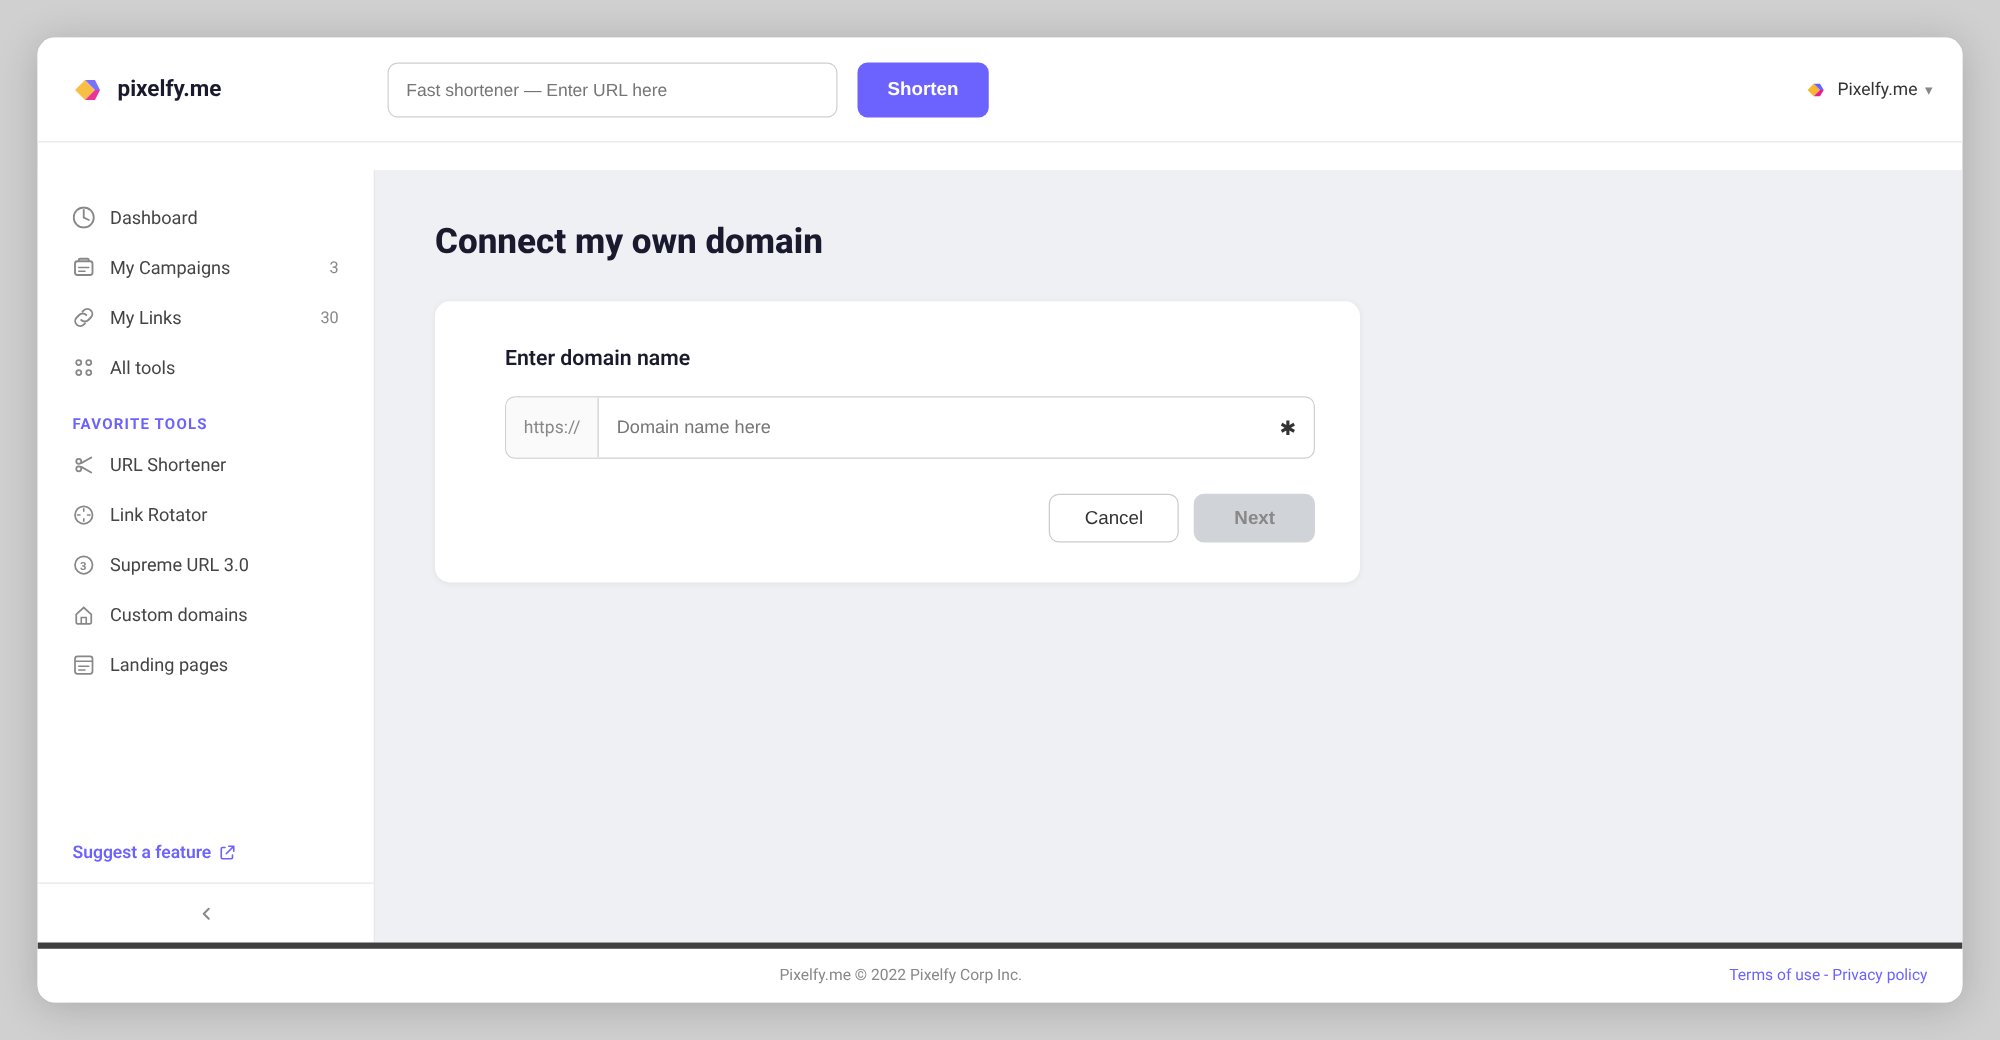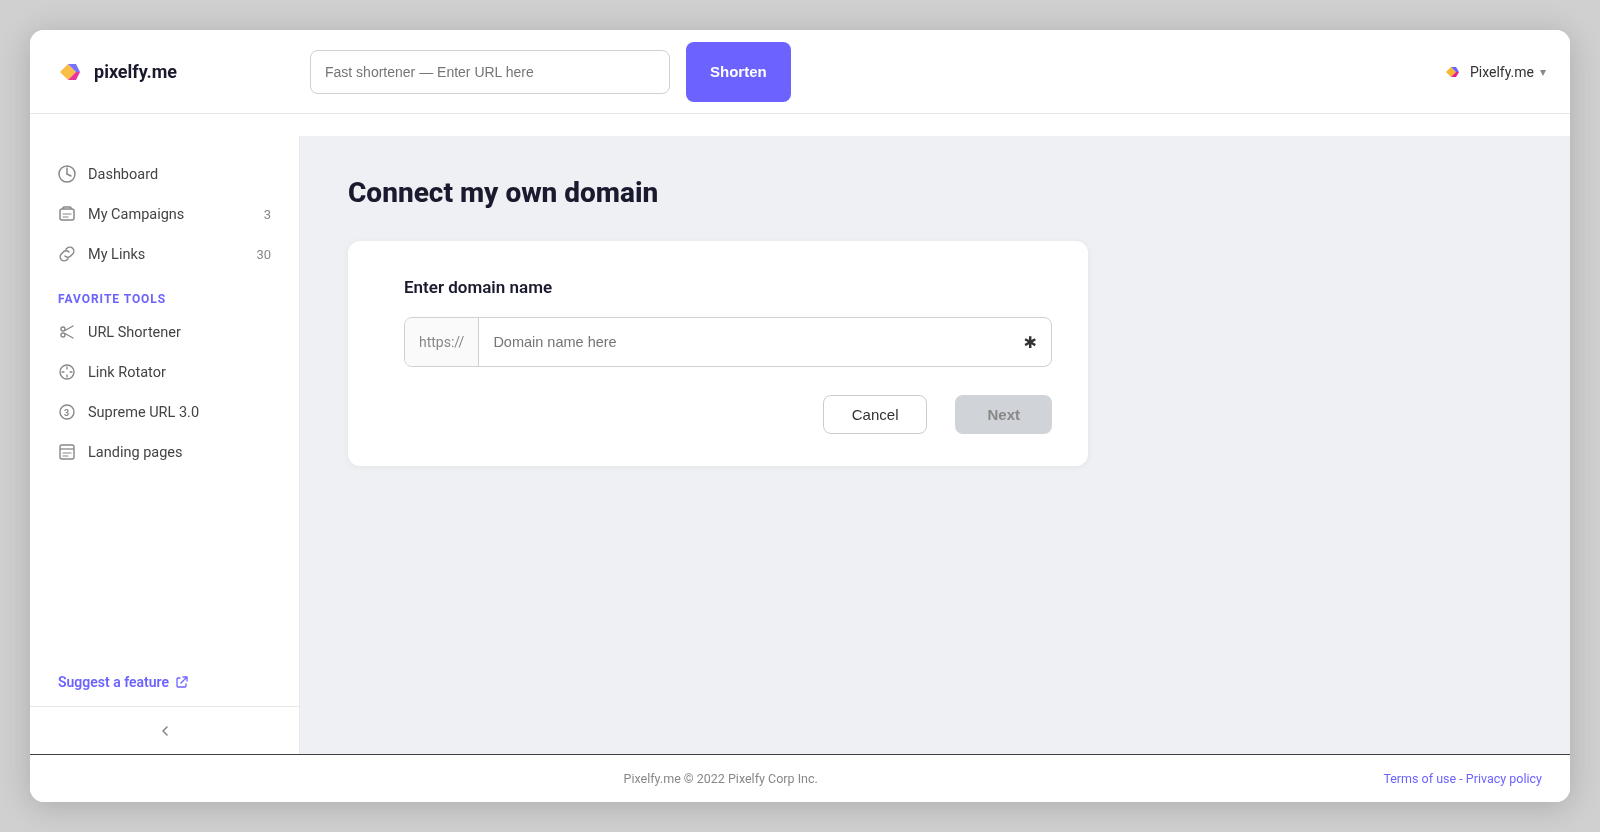--- a/index.html
+++ b/index.html
@@ -70,21 +70,21 @@
       font-size: 14px;
       color: #aaa;
       width: 100%;
       background: #fff;
     }
     .shorten-btn {
       background: #6c63ff;
       color: #fff;
       border: none;
       padding: 0 24px;
-      height: 60px;
+      height: 44px;
       font-size: 15px;
       font-weight: 600;
       cursor: pointer;
       border-radius: 8px;
       margin-left: 4px;
       white-space: nowrap;
     }
     .header-right {
       margin-left: auto;
       display: flex;
@@ -225,21 +225,21 @@
       background: transparent;
     }
     .domain-asterisk {
       padding: 0 14px;
       font-size: 16px;
       color: #333;
     }
     .card-actions {
       display: flex;
       justify-content: flex-end;
-      gap: 28px;
+      gap: 12px;
     }
     .btn-cancel {
       padding: 10px 28px;
       border: 1.5px solid #ccc;
       border-radius: 8px;
       background: #fff;
       font-size: 15px;
       font-weight: 500;
       color: #333;
       cursor: pointer;
@@ -251,21 +251,21 @@
       background: #d0d3d8;
       font-size: 15px;
       font-weight: 600;
       color: #888;
       cursor: not-allowed;
     }
     
     .footer {
       height: 48px;
       background: #fff;
-      border-top: 1px solid #404040;
+      border-top: 5px solid #404040;
       display: flex;
       align-items: center;
       padding: 0 28px;
       font-size: 12.5px;
       color: #6c63ff;
       flex-shrink: 0;
     }
     .footer-center {
       flex: 1;
       text-align: center;
@@ -337,20 +337,29 @@
 
       <div class="nav-item">
         <svg class="nav-icon" viewBox="0 0 18 18" fill="none">
           <path d="M7 11a4 4 0 0 0 5.66 0l2-2a4 4 0 0 0-5.66-5.66L8 4.34" stroke="#888" stroke-width="1.5" stroke-linecap="round"></path>
           <path d="M11 7a4 4 0 0 0-5.66 0l-2 2a4 4 0 0 0 5.66 5.66L10 13.66" stroke="#888" stroke-width="1.5" stroke-linecap="round"></path>
         </svg>
         <span>My Links</span>
         <span class="nav-count">30</span>
       </div>
 
+      <div class="nav-item">
+        <svg class="nav-icon" viewBox="0 0 18 18" fill="none">
+          <circle cx="5" cy="5" r="2" stroke="#888" stroke-width="1.4"></circle>
+          <circle cx="13" cy="5" r="2" stroke="#888" stroke-width="1.4"></circle>
+          <circle cx="5" cy="13" r="2" stroke="#888" stroke-width="1.4"></circle>
+          <circle cx="13" cy="13" r="2" stroke="#888" stroke-width="1.4"></circle>
+        </svg>
+        <span>All tools</span>
+      </div>
 
       <div class="section-label">FAVORITE TOOLS</div>
 
       <div class="nav-item">
         <svg class="nav-icon" viewBox="0 0 18 18" fill="none">
           <circle cx="5" cy="6" r="2" stroke="#888" stroke-width="1.4"></circle>
           <circle cx="5" cy="12" r="2" stroke="#888" stroke-width="1.4"></circle>
           <path d="M7 7.5L15 3" stroke="#888" stroke-width="1.4" stroke-linecap="round"></path>
           <path d="M7 10.5L15 15" stroke="#888" stroke-width="1.4" stroke-linecap="round"></path>
         </svg>
@@ -367,20 +376,27 @@
 
       <div class="nav-item">
         <svg class="nav-icon" viewBox="0 0 18 18" fill="none">
           <circle cx="9" cy="9" r="7" stroke="#888" stroke-width="1.4"></circle>
           <text x="6" y="13" font-size="9" fill="#888" font-weight="700">3</text>
         </svg>
         <span>Supreme URL 3.0</span>
       </div>
 
 
+      <div class="nav-item">
+        <svg class="nav-icon" viewBox="0 0 18 18" fill="none">
+          <path d="M3 8.5L9 3l6 5.5V15a1 1 0 0 1-1 1H4a1 1 0 0 1-1-1V8.5z" stroke="#888" stroke-width="1.4"></path>
+          <path d="M7 16v-5h4v5" stroke="#888" stroke-width="1.3"></path>
+        </svg>
+        <span>Custom domains</span>
+      </div>
 
       <div class="nav-item">
         <svg class="nav-icon" viewBox="0 0 18 18" fill="none">
           <rect x="2" y="2" width="14" height="14" rx="2" stroke="#888" stroke-width="1.4"></rect>
           <path d="M2 6h14" stroke="#888" stroke-width="1.3"></path>
           <path d="M5 10h8M5 13h5" stroke="#888" stroke-width="1.2" stroke-linecap="round"></path>
         </svg>
         <span>Landing pages</span>
       </div>
 

